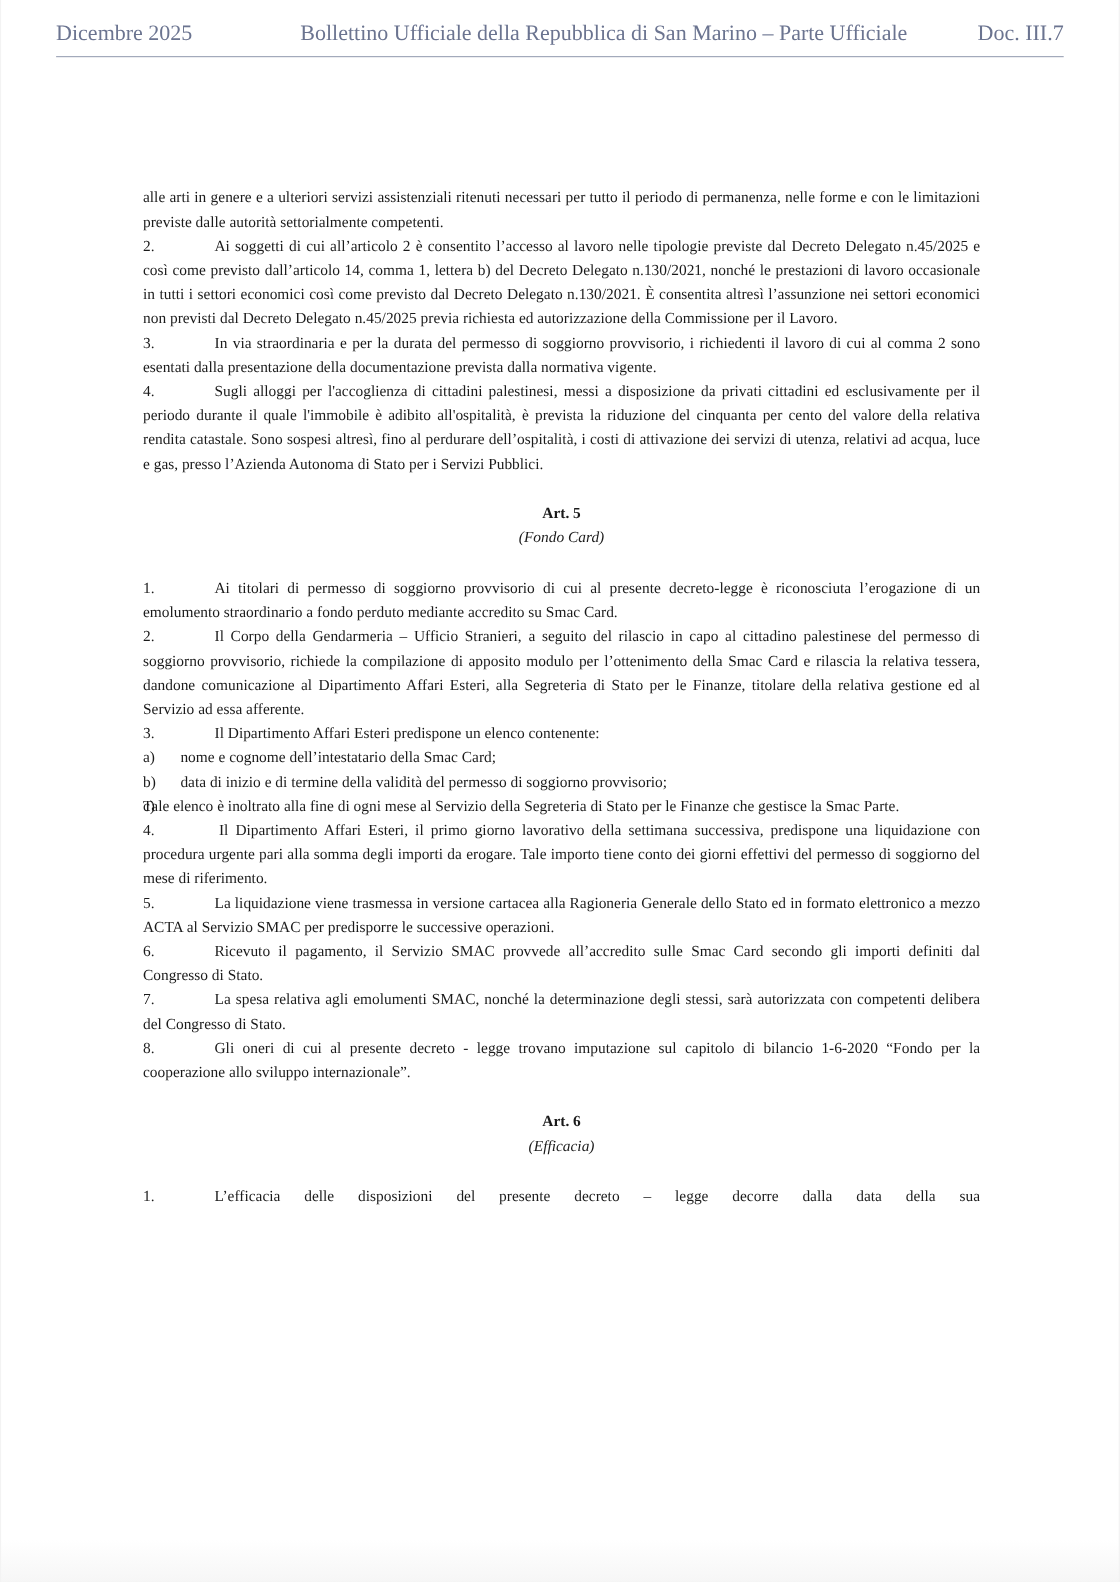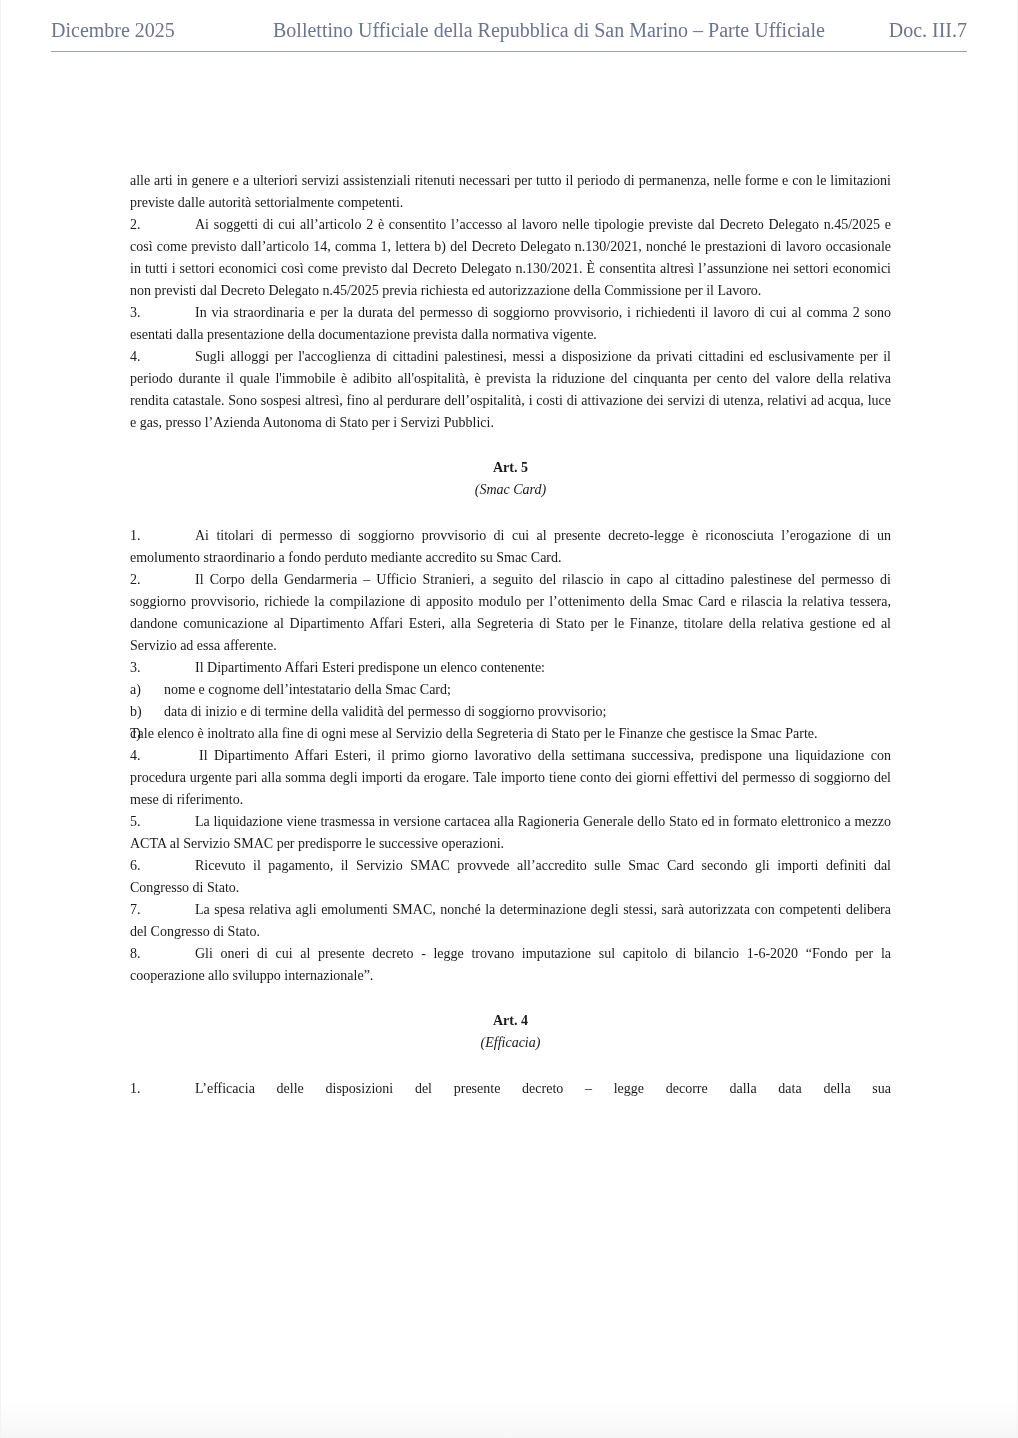--- a/index.html
+++ b/index.html
@@ -35,36 +35,36 @@
 
   <div class="body">
     <p class="p last">alle arti in genere e a ulteriori servizi assistenziali ritenuti necessari per tutto il periodo di permanenza, nelle forme e con le limitazioni previste dalle autorità settorialmente competenti.</p>
 
     <p class="p last"><span class="num">2.</span><span>Ai soggetti di cui all’articolo 2 è consentito l’accesso al lavoro nelle tipologie previste dal Decreto Delegato n.45/2025 e così come previsto dall’articolo 14, comma 1, lettera b) del Decreto Delegato n.130/2021, nonché le prestazioni di lavoro occasionale in tutti i settori economici così come previsto dal Decreto Delegato n.130/2021. È consentita altresì l’assunzione nei settori economici non previsti dal Decreto Delegato n.45/2025 previa richiesta ed autorizzazione della Commissione per il Lavoro.</span></p>
     <p class="p last"><span class="num">3.</span><span>In via straordinaria e per la durata del permesso di soggiorno provvisorio, i richiedenti il lavoro di cui al comma 2 sono esentati dalla presentazione della documentazione prevista dalla normativa vigente.</span></p>
     <p class="p last"><span class="num">4.</span><span>Sugli alloggi per l'accoglienza di cittadini palestinesi, messi a disposizione da privati cittadini ed esclusivamente per il periodo durante il quale l'immobile è adibito all'ospitalità, è prevista la riduzione del cinquanta per cento del valore della relativa rendita catastale. Sono sospesi altresì, fino al perdurare dell’ospitalità, i costi di attivazione dei servizi di utenza, relativi ad acqua, luce e gas, presso l’Azienda Autonoma di Stato per i Servizi Pubblici.</span></p>
 
     <div class="gap-before-art"></div>
     <p class="art">Art. 5</p>
-    <p class="sub">(Smac Card)</p>
+    <p class="sub">(Fondo Card)</p>
     <div class="gap-after-sub"></div>
 
     <p class="p last"><span class="num">1.</span><span>Ai titolari di permesso di soggiorno provvisorio di cui al presente decreto-legge è riconosciuta l’erogazione di un emolumento straordinario a fondo perduto mediante accredito su Smac Card.</span></p>
     <p class="p last"><span class="num">2.</span><span>Il Corpo della Gendarmeria – Ufficio Stranieri, a seguito del rilascio in capo al cittadino palestinese del permesso di soggiorno provvisorio, richiede la compilazione di apposito modulo per l’ottenimento della Smac Card e rilascia la relativa tessera, dandone comunicazione al Dipartimento Affari Esteri, alla Segreteria di Stato per le Finanze, titolare della relativa gestione ed al Servizio ad essa afferente.</span></p>
     <p class="p last"><span class="num">3.</span><span>Il Dipartimento Affari Esteri predispone un elenco contenente:</span></p>
     <div class="li"><span class="m">a)</span><span>nome e cognome dell’intestatario della Smac Card;</span></div>
     <div class="li"><span class="m">b)</span><span>data di inizio e di termine della validità del permesso di soggiorno provvisorio;</span></div>
     <div class="li" style="text-align-last:left"><span class="m">c)</span></div>
     <p class="p last">Tale elenco è inoltrato alla fine di ogni mese al Servizio della Segreteria di Stato per le Finanze che gestisce la Smac Parte.</p>
     <p class="p last"><span class="num4">4.</span><span>Il Dipartimento Affari Esteri, il primo giorno lavorativo della settimana successiva, predispone una liquidazione con procedura urgente pari alla somma degli importi da erogare. Tale importo tiene conto dei giorni effettivi del permesso di soggiorno del mese di riferimento.</span></p>
     <p class="p last"><span class="num">5.</span><span>La liquidazione viene trasmessa in versione cartacea alla Ragioneria Generale dello Stato ed in formato elettronico a mezzo ACTA al Servizio SMAC per predisporre le successive operazioni.</span></p>
     <p class="p last"><span class="num">6.</span><span>Ricevuto il pagamento, il Servizio SMAC provvede all’accredito sulle Smac Card secondo gli importi definiti dal Congresso di Stato.</span></p>
     <p class="p last"><span class="num">7.</span><span>La spesa relativa agli emolumenti SMAC, nonché la determinazione degli stessi, sarà autorizzata con competenti delibera del Congresso di Stato.</span></p>
     <p class="p last"><span class="num">8.</span><span>Gli oneri di cui al presente decreto - legge trovano imputazione sul capitolo di bilancio 1-6-2020 “Fondo per la cooperazione allo sviluppo internazionale”.</span></p>
 
     <div class="gap-before-art"></div>
-    <p class="art">Art. 4</p>
+    <p class="art">Art. 6</p>
     <p class="sub">(Efficacia)</p>
     <div class="gap-after-sub"></div>
 
     <p class="p" style="text-align-last:justify"><span class="num">1.</span><span>L’efficacia delle disposizioni del presente decreto – legge decorre dalla data della sua</span></p>
   </div>
 </div>
 
 </body></html>

